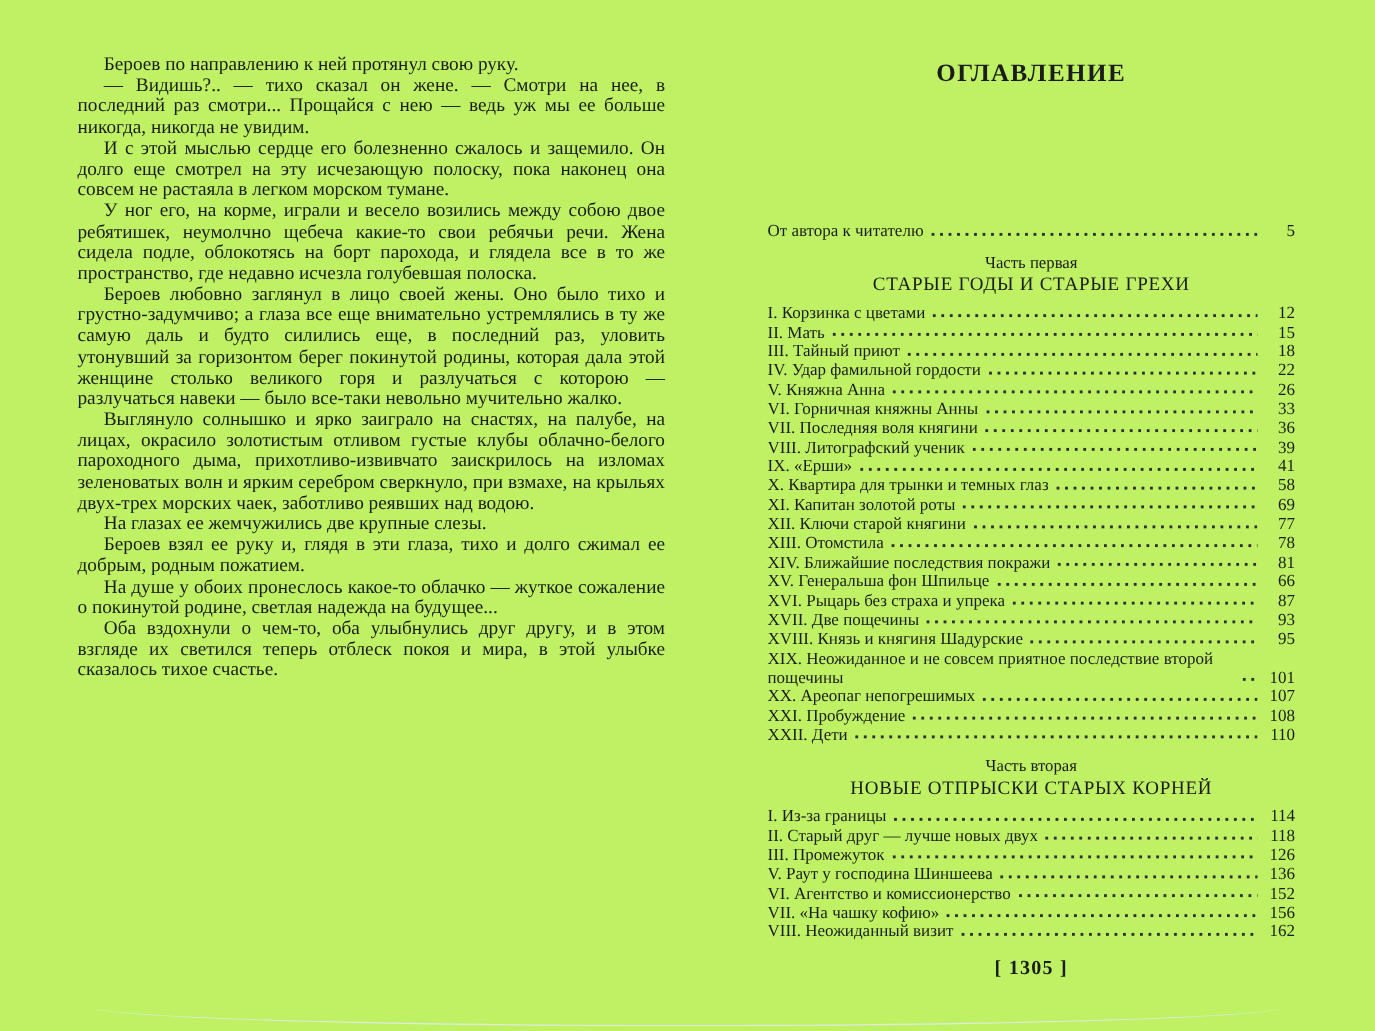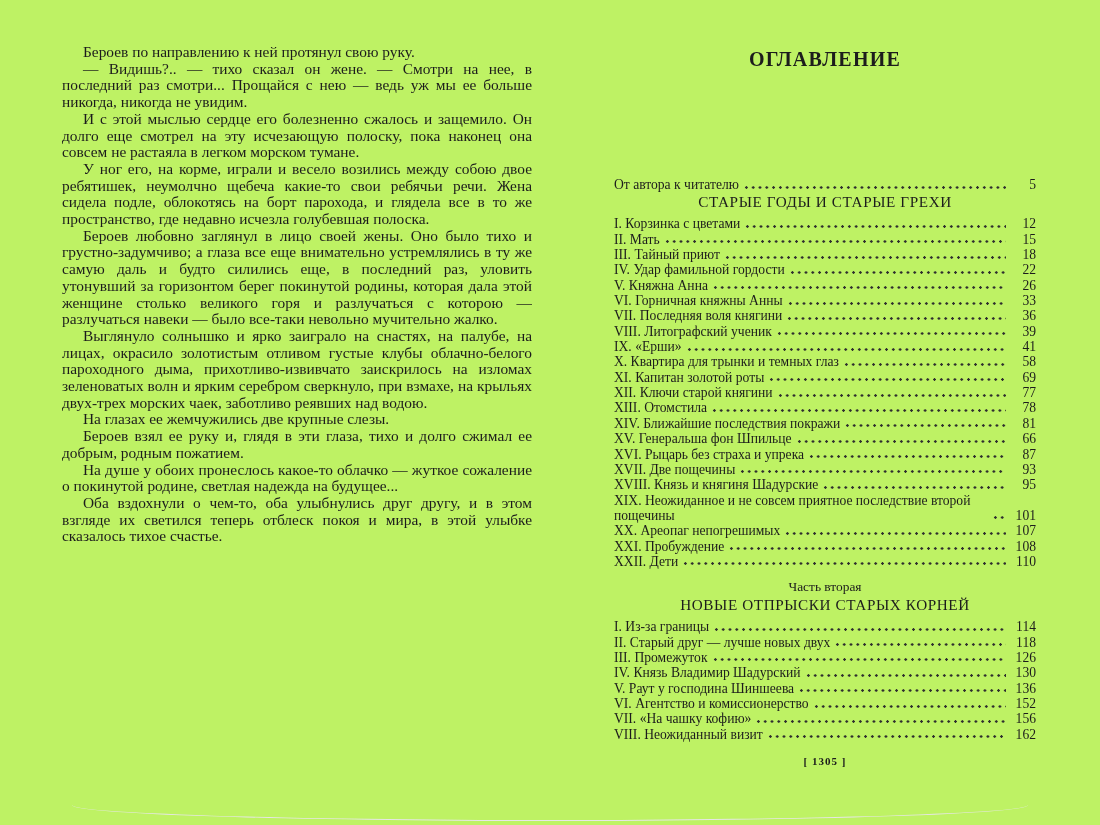--- a/index.html
+++ b/index.html
@@ -53,21 +53,21 @@
   .toc-page { text-align: right; min-width: 27px; white-space: nowrap; }
 
   .part-label { margin-top: 10px; text-align: center; font-size: 13.4px; }
   .part-title { margin-top: 1px; text-align: center; font-size: 15.2px; letter-spacing: 0.6px; }
   .entries { margin-top: 5px; }
 
   .footer-folio {
     margin-top: 13px;
     text-align: center;
     font-weight: bold;
-    font-size: 11px;
+    font-size: 16px;
     letter-spacing: 1px;
   }
 
   
   .scan-curve {
     position: absolute;
     left: 72px; top: 786px;
     width: 956px; height: 34px;
     border-bottom: 1px solid #e6e6e6;
     border-radius: 0 0 480px 480px / 0 0 16px 16px;
@@ -106,20 +106,21 @@
   <div class="right-page">
     <h1 class="toc-heading">ОГЛАВЛЕНИЕ</h1>
 
     <div class="toc-row front-row">
       <span class="toc-title">От автора к читателю</span>
       <span class="toc-leader"></span>
       <span class="toc-page">5</span>
     </div>
 
       <div class="part">
+        <div class="part-label">Часть первая</div>
         <div class="part-title">СТАРЫЕ ГОДЫ И СТАРЫЕ ГРЕХИ</div>
         <div class="entries">
 
             <div class="toc-row">
               <span class="toc-title">I. Корзинка с цветами</span>
               <span class="toc-leader"></span>
               <span class="toc-page">12</span>
             </div>
 
             <div class="toc-row">
@@ -268,25 +269,20 @@
               <span class="toc-leader"></span>
               <span class="toc-page">118</span>
             </div>
 
             <div class="toc-row">
               <span class="toc-title">III. Промежуток</span>
               <span class="toc-leader"></span>
               <span class="toc-page">126</span>
             </div>
 
-            <div class="toc-row">
-              <span class="toc-title">IV. Князь Владимир Шадурский</span>
-              <span class="toc-leader"></span>
-              <span class="toc-page">130</span>
-            </div>
 
             <div class="toc-row">
               <span class="toc-title">V. Раут у господина Шиншеева</span>
               <span class="toc-leader"></span>
               <span class="toc-page">136</span>
             </div>
 
             <div class="toc-row">
               <span class="toc-title">VI. Агентство и комиссионерство</span>
               <span class="toc-leader"></span>

